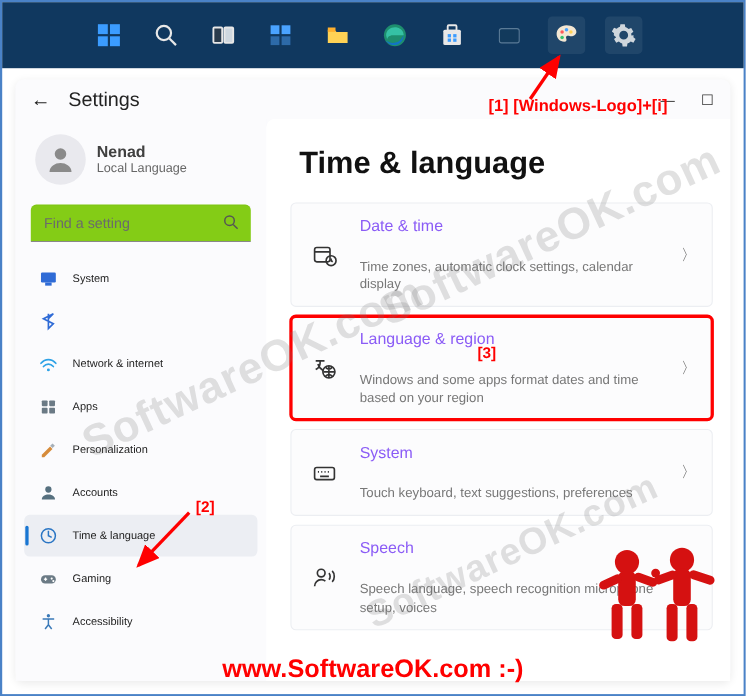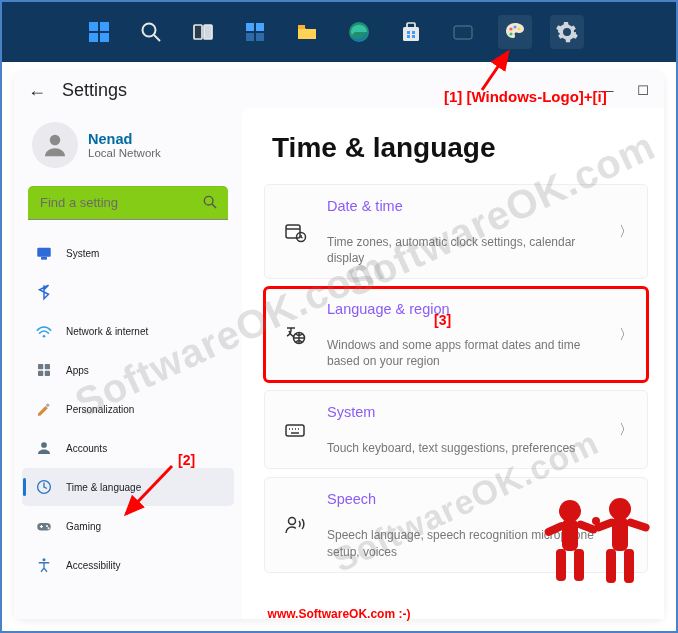--- a/index.html
+++ b/index.html
@@ -20,21 +20,21 @@
   .win-ctrl { margin-left:auto; display:flex; gap:22px; font-size:13px; color:#333; }
   .win-ctrl span { width:14px; text-align:center; }
 
   .body { flex:1; display:flex; overflow:hidden; }
   .sidebar { width:228px; background:#fbfbfd; padding:6px 8px 0 8px; display:flex; flex-direction:column; }
   .content { flex:1; background:#fff; border-top-left-radius:8px; padding:24px 0 0 0; overflow:hidden; position:relative; }
 
   .profile { display:flex; align-items:center; gap:10px; padding:8px 10px 16px 10px; }
   .avatar { width:46px; height:46px; border-radius:50%; background:#e9e9ee; display:flex; align-items:center; justify-content:center; }
   .avatar svg { width:30px; height:30px; fill:#8a8a8a; }
-  .profile .name { font-size:14.5px; font-weight:600; color:#0369a1; }
+  .profile .name { font-size:14.5px; font-weight:600; color:#404040; }
   .profile .sub { font-size:11.5px; color:#666; }
 
   .search { margin:2px 6px 10px 6px; position:relative; }
   .search input { width:100%; height:34px; border:none; border-bottom:1.5px solid #888; background:#84cc16; border-radius:5px 5px 0 0; padding:0 30px 0 12px; font-size:13px; color:#333; outline:none; box-shadow:0 1px 0 rgba(0,0,0,0.03) inset; }
   .search input::placeholder { color:#6b6b6b; }
   .search .sicon { position:absolute; right:10px; top:8px; color:#555; }
 
   .nav { display:flex; flex-direction:column; gap:1px; margin-top:4px; }
   .nav-item { display:flex; align-items:center; gap:12px; height:38px; padding:0 12px; border-radius:5px; font-size:10px; color:#222; cursor:pointer; position:relative; }
   .nav-item.selected { background:#eceef3; }
@@ -52,21 +52,21 @@
   .card .ctitle { font-size:14.5px; color:#8b5cf6; line-height:1.3; }
   .card .cdesc { font-size:12px; color:#777; line-height:1.35;margin-top:18px; }
   .card .chevron { color:#666; font-size:14px; }
   .card.highlight { outline:3px solid #ff0000; outline-offset:-2px; }
 
   
   .ann { position:absolute; color:#ff0000; font-weight:700; font-size:15px; font-family:Arial, sans-serif; pointer-events:none; z-index:50; }
   .ann.small { font-size:14px; }
   .arrow-svg { position:absolute; z-index:40; pointer-events:none; }
   .watermark { position:absolute; color:rgba(120,120,120,0.22); font-size:40px; font-weight:600; letter-spacing:1px; transform:rotate(-25deg); pointer-events:none; z-index:30; font-family:Arial,sans-serif; }
-  .footer-url { position:absolute; bottom:10px; left:0; right:0; text-align:center; color:#ff0000; font-size:12px; font-weight:700; z-index:60; font-family:Arial,sans-serif; }
+  .footer-url { position:absolute; bottom:10px; left:0; right:0; text-align:center; color:#ff0000; font-size:23px; font-weight:700; z-index:60; font-family:Arial,sans-serif; }
   .clown { position:absolute; right:20px; bottom:30px; width:120px; height:120px; z-index:45; pointer-events:none; }
 </style>
 </head>
 <body>
 <div class="root">
 
   <div class="taskbar">
     <div class="tb-item">
       <svg viewBox="0 0 24 24">
           <rect x="2" y="2" width="9" height="9" fill="#3b9cff"></rect>
@@ -162,21 +162,21 @@
       <div class="sidebar">
         <div class="profile">
           <div class="avatar">
             <svg viewBox="0 0 24 24">
                 <circle cx="12" cy="8" r="4.2"></circle>
                 <path d="M4 21c0-4 4-6.5 8-6.5s8 2.5 8 6.5z"></path>
               </svg>
           </div>
           <div>
             <div class="name">Nenad</div>
-            <div class="sub">Local Network</div>
+            <div class="sub">Local Language</div>
           </div>
         </div>
         <div class="search">
           <input type="text" placeholder="Find a setting" style="">
           <span class="sicon">
             <svg width="16" height="16" viewBox="0 0 24 24" fill="none" stroke="#555" stroke-width="2">
                 <circle cx="10" cy="10" r="6.5"></circle>
                 <line x1="15" y1="15" x2="21" y2="21"></line>
               </svg>
           </span>

